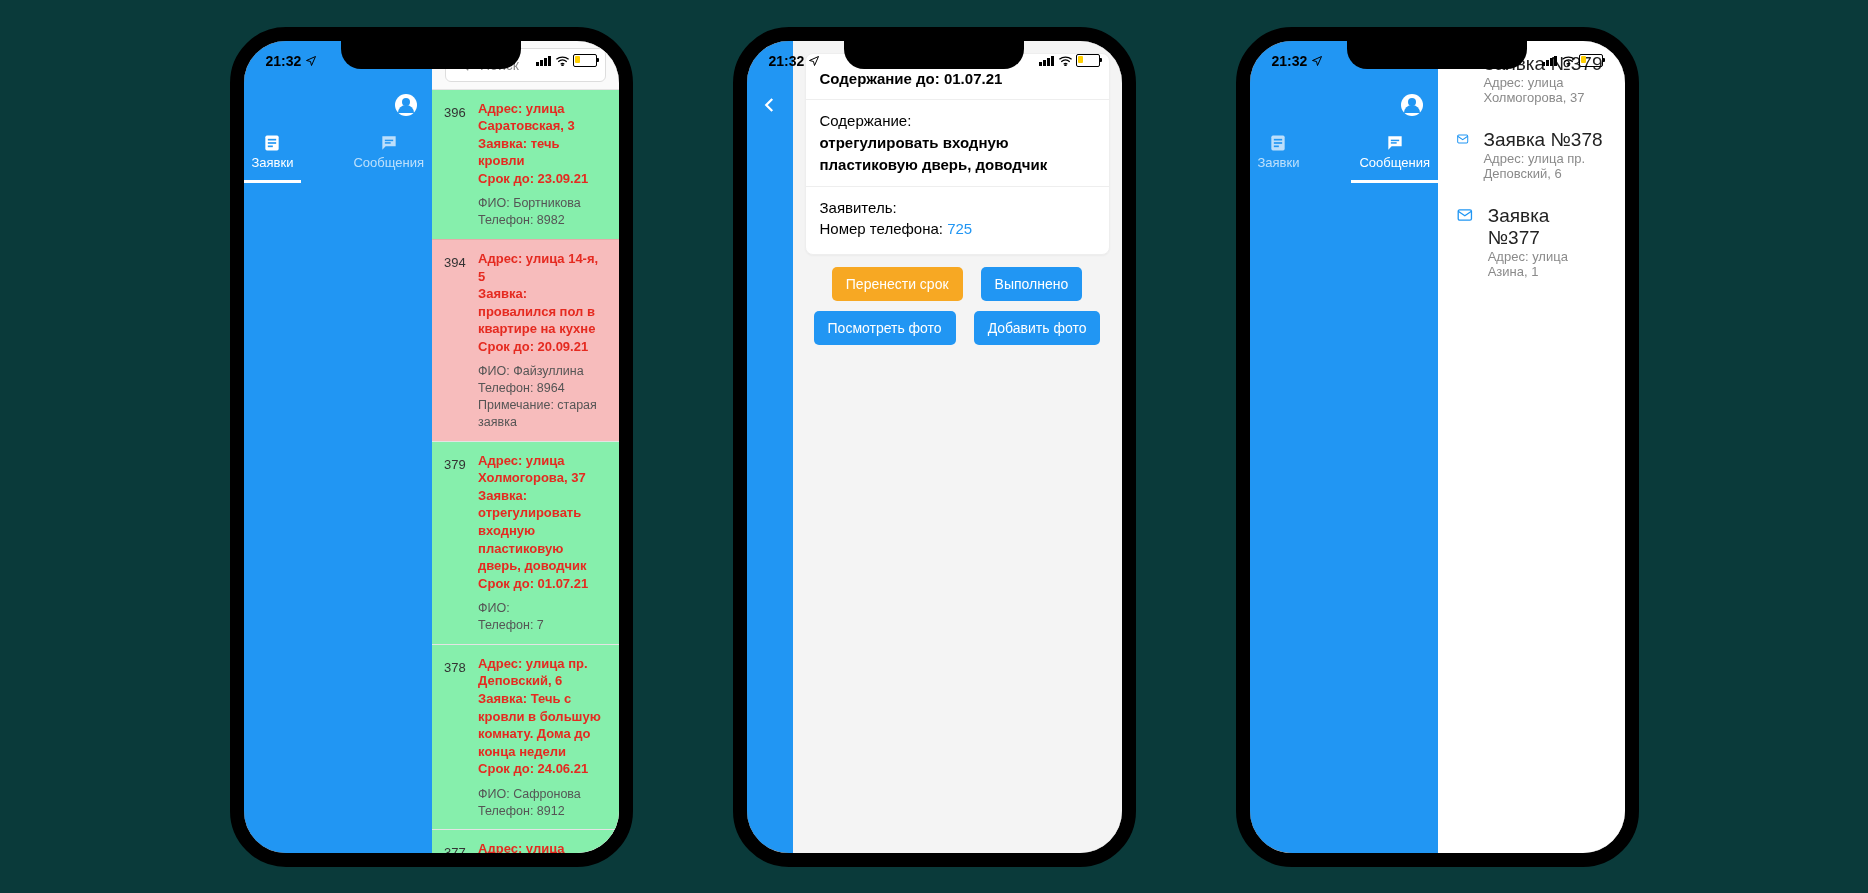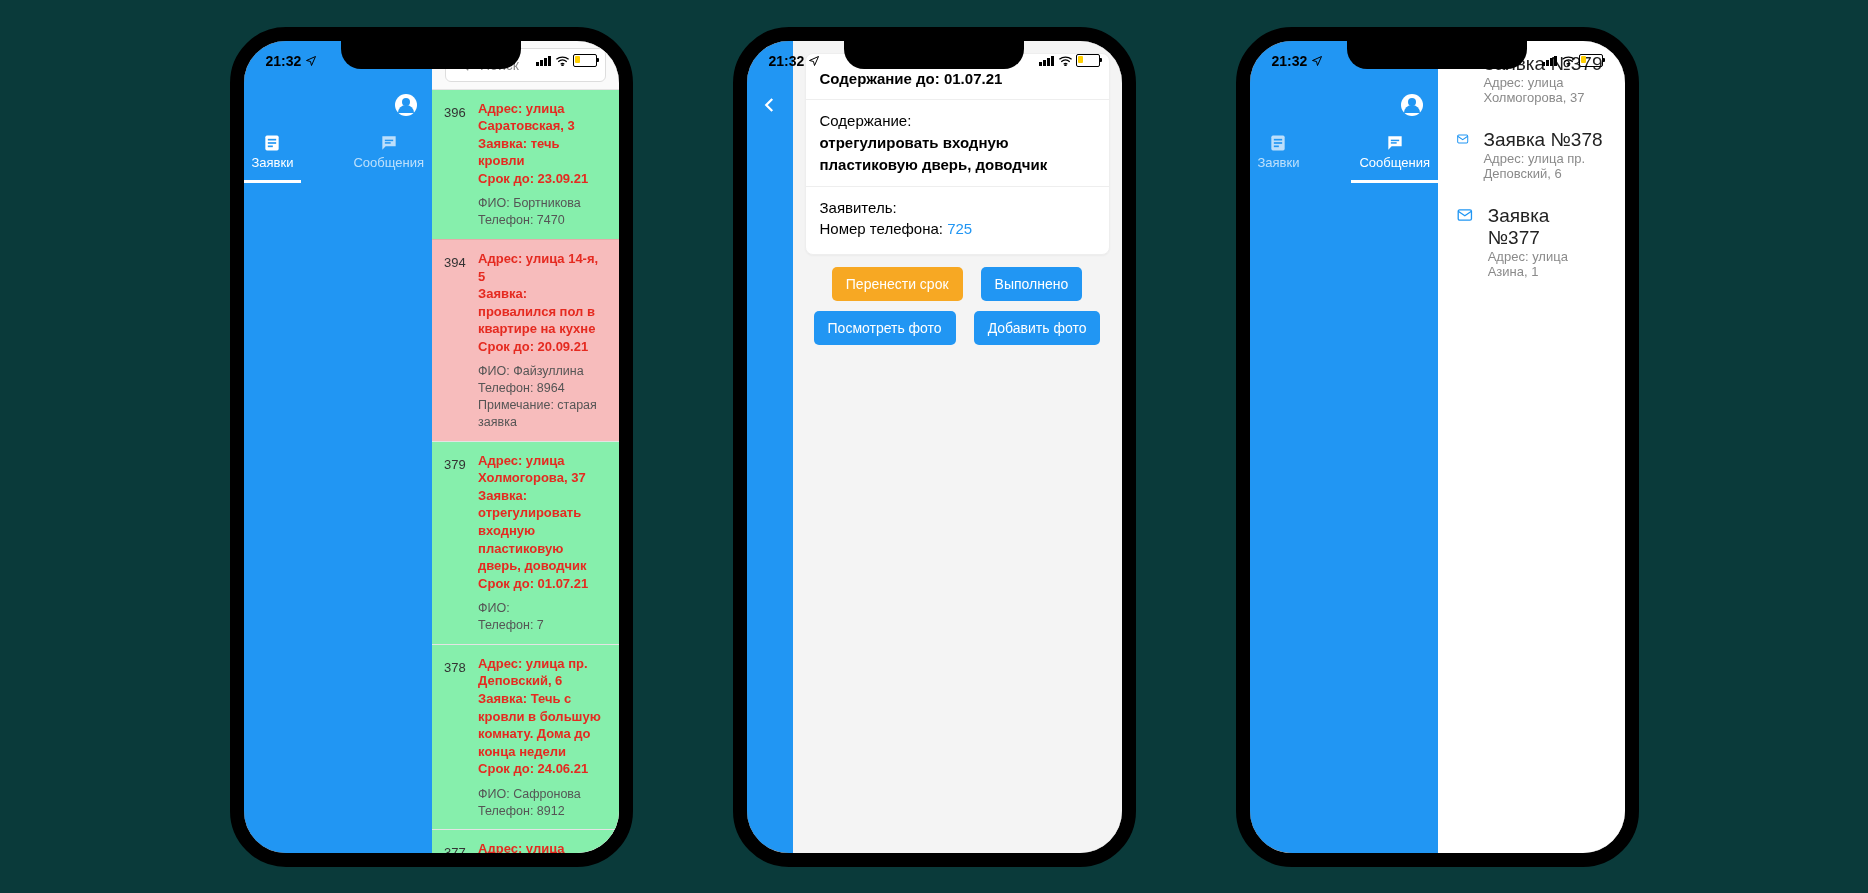--- a/index.html
+++ b/index.html
@@ -108,21 +108,21 @@
         </div>
         <div class="list" id="req-list">
             <div class="item">
               <div class="id">396</div>
               <div class="body">
                 <div class="red">Адрес: улица Саратовская, 3</div>
                 <div class="red">Заявка: течь кровли</div>
                 <div class="red">Срок до: 23.09.21</div>
                 <div style="height:8px"></div>
                 <div class="gray">ФИО: Бортникова</div>
-                <div class="gray">Телефон: 7470</div>
+                <div class="gray">Телефон: 8982</div>
               </div>
             </div>
             <div class="item hl">
               <div class="id">394</div>
               <div class="body">
                 <div class="red">Адрес: улица 14-я, 5</div>
                 <div class="red">Заявка: провалился пол в квартире на кухне</div>
                 <div class="red">Срок до: 20.09.21</div>
                 <div style="height:8px"></div>
                 <div class="gray">ФИО: Файзуллина</div>

